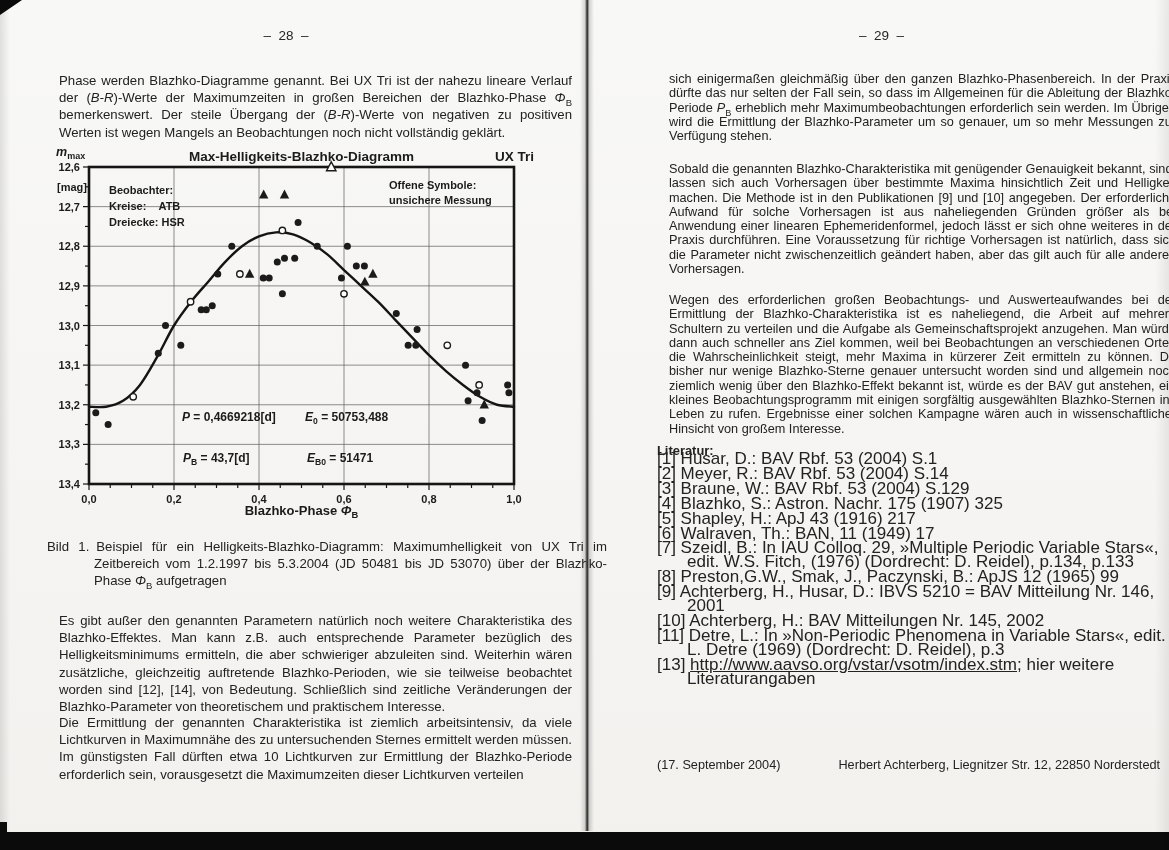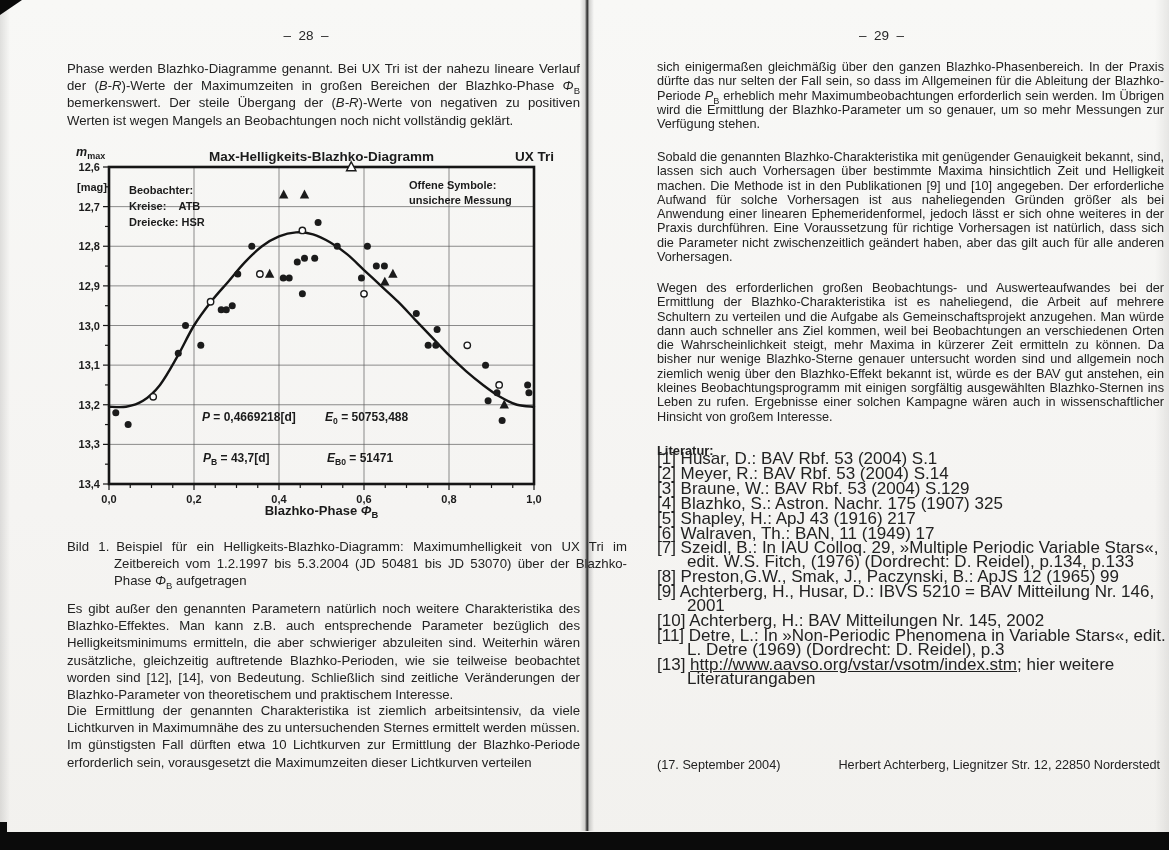--- a/index.html
+++ b/index.html
@@ -10,25 +10,25 @@
         background:linear-gradient(90deg,rgba(0,0,0,.10),rgba(0,0,0,0));}
   .scan::after{content:'';position:absolute;right:0;top:0;width:14px;height:850px;
         background:linear-gradient(270deg,rgba(0,0,0,.07),rgba(0,0,0,0));}
   .corner-mark{position:absolute;left:0;top:0;width:22px;height:15px;background:#0a0a0a;
         clip-path:polygon(0 0,100% 0,0 100%);}
   .bottom-bar{position:absolute;left:0;top:832px;width:1169px;height:18px;background:#0b0b0b;}
   .bottom-bar::before{content:'';position:absolute;left:0;top:-10px;width:7px;height:10px;background:#0b0b0b;}
   .binding{position:absolute;left:580px;top:0;width:14px;height:831px;
         background:linear-gradient(90deg,rgba(0,0,0,0) 0%,rgba(0,0,0,.14) 35%,#4a4a4a 48%,#333333 53%,rgba(0,0,0,.16) 66%,rgba(0,0,0,0) 100%);}
   .page{position:absolute;top:0;height:831px;}
-  .page.left{left:20px;width:572px;text-decoration:underline;}
+  .page.left{left:0;width:572px;text-decoration:underline;}
   .page.right{left:594px;width:575px;text-decoration:underline;}
   .pageno{position:absolute;top:28px;left:0;width:100%;text-align:center;
         font-size:13.5px;color:#262626;}
-  .body{position:absolute;margin:0;text-align:justify;color:#222;}
+  .body{position:absolute;margin:12px;text-align:justify;color:#222;}
   .page.left .body{left:47px;width:513px;font-size:13.2px;line-height:17.2px;}
   .page.right .body{left:63px;width:507px;font-size:12.7px;line-height:14.3px;}
   .para1{top:60px;}
   .chartfig{position:absolute;left:52px;top:140px;width:485px;height:390px;margin:0;}
   .chartfig svg{display:block;width:485px;height:390px;}
   .caption{position:absolute;left:47px;top:538px;width:513px;font-size:13.2px;line-height:17.2px;
         text-align:justify;padding-left:47px;text-indent:-47px;color:#222;}
   .caplabel{padding-right:7px;}
   .para2{top:600px;}
   .para3{top:702px;}

